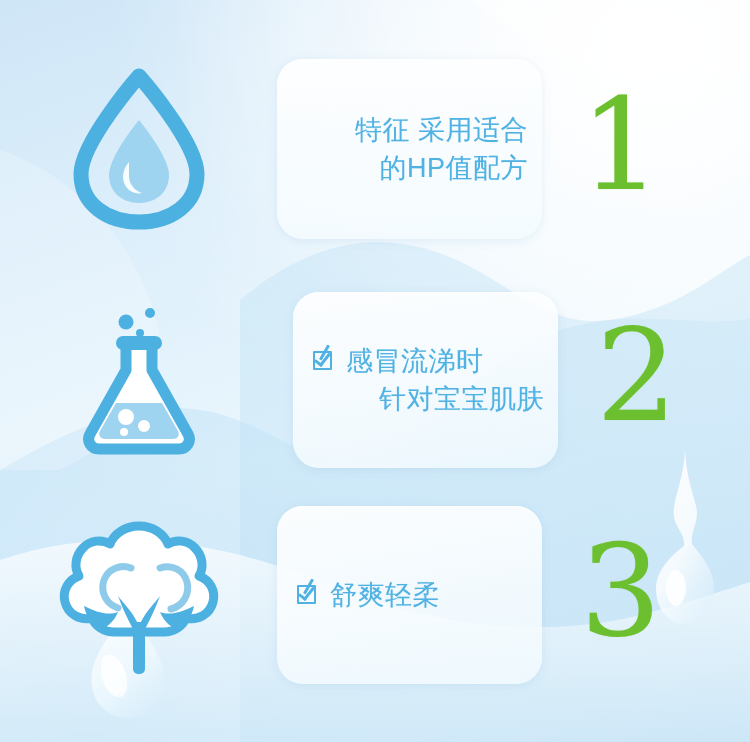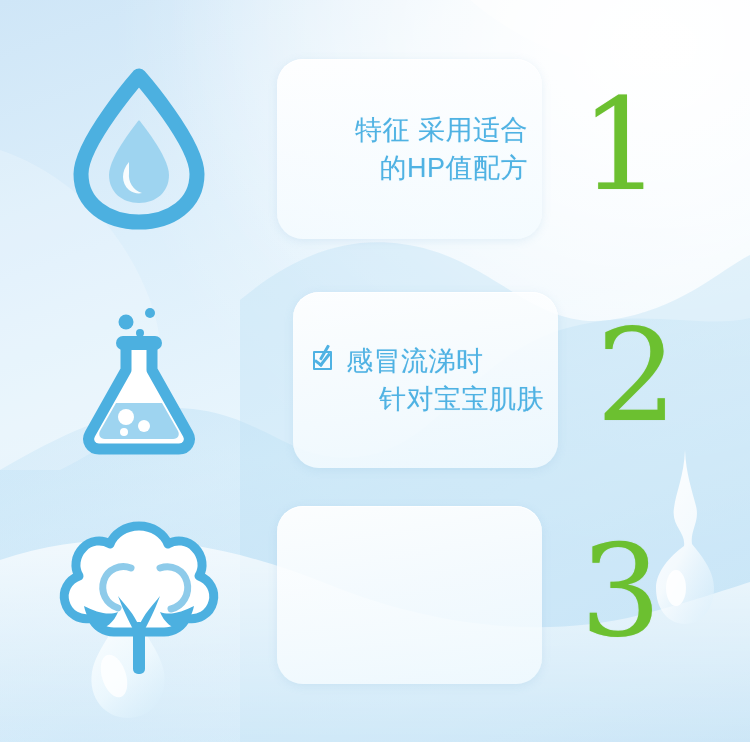--- a/index.html
+++ b/index.html
@@ -297,20 +297,21 @@
                    C130,112 136,104 138,94 Z" fill="#4cb0e0"></path>
           <path d="M62,84 C70,94 78,102 83,114 C88,102 96,94 104,84
                    C98,100 92,112 83,128 C74,112 68,100 62,84 Z" fill="#4cb0e0"></path>
 
           <rect x="77" y="110" width="12" height="52" rx="5" fill="#4cb0e0"></rect>
         </svg>
       </div>
 
       <div class="card card-3">
         <div class="card-text">
+          <span class="line lead"><span class="chk"><i></i><b></b></span><span>舒爽轻柔</span></span>
         </div>
       </div>
 
       <div class="num-cell">
         <span class="num">3</span>
       </div>
     </div>
 
   </div>
 </div>

